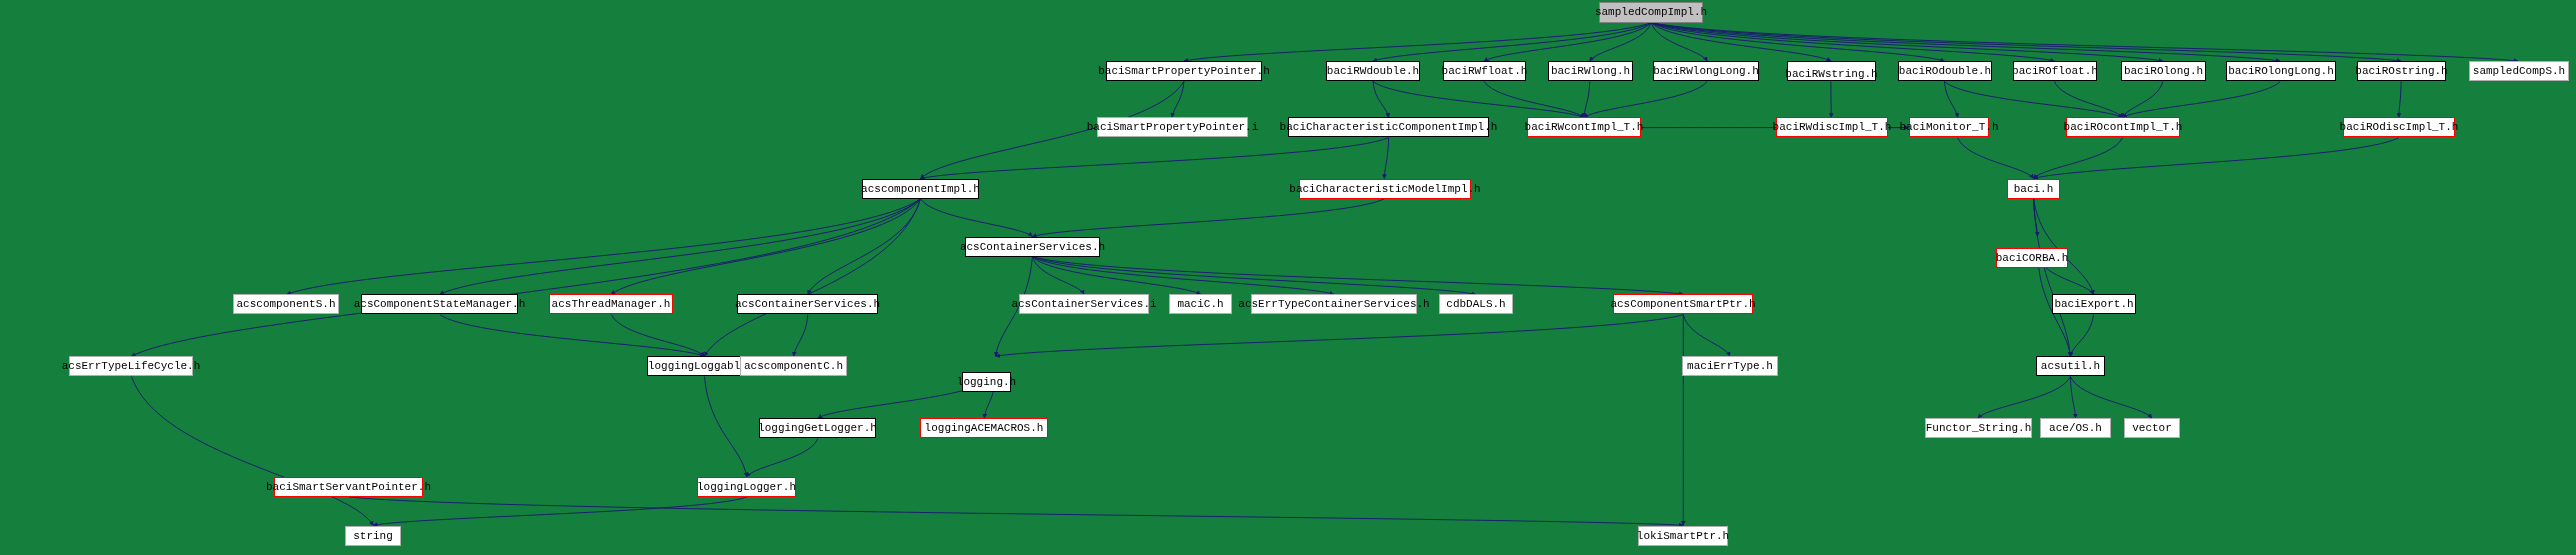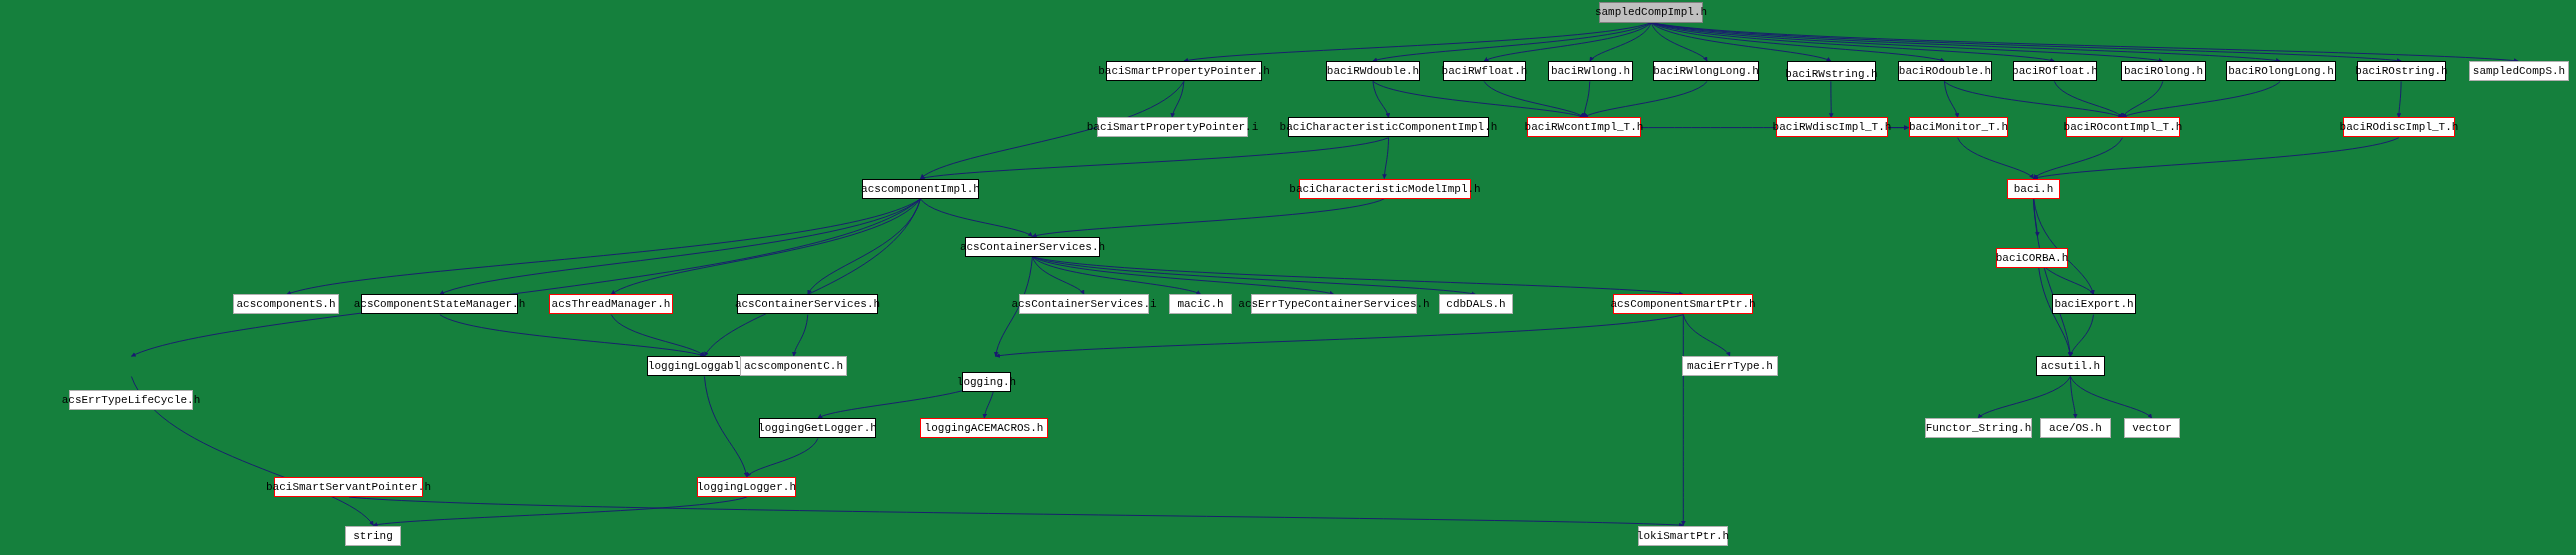--- a/index.html
+++ b/index.html
@@ -158,21 +158,21 @@
       </div>
       <div class="node" style="left: 1288px; top: 117px; width: 201px;">
         <span>baciCharacteristicComponentImpl.h</span>
       </div>
       <div class="node red" style="left: 1527px; top: 117px; width: 114px;">
         <span>baciRWcontImpl_T.h</span>
       </div>
       <div class="node red" style="left: 1776px; top: 117px; width: 112px;">
         <span>baciRWdiscImpl_T.h</span>
       </div>
-      <div class="node red" style="left: 1909px; top: 117px; width: 99px;">
+      <div class="node red" style="left: 1909px; top: 117px; width: 80px;">
         <span>baciMonitor_T.h</span>
       </div>
       <div class="node red" style="left: 2066px; top: 117px; width: 114px;">
         <span>baciROcontImpl_T.h</span>
       </div>
       <div class="node red" style="left: 2343px; top: 117px; width: 112px;">
         <span>baciROdiscImpl_T.h</span>
       </div>
       <div class="node" style="left: 862px; top: 179px; width: 117px;">
         <span>acscomponentImpl.h</span>
@@ -215,21 +215,21 @@
       </div>
       <div class="node grey" style="left: 1439px; top: 294px; width: 74px;">
         <span>cdbDALS.h</span>
       </div>
       <div class="node red" style="left: 1613px; top: 294px; width: 140px;">
         <span>acsComponentSmartPtr.h</span>
       </div>
       <div class="node" style="left: 2036px; top: 356px; width: 69px;">
         <span>acsutil.h</span>
       </div>
-      <div class="node grey" style="left: 69px; top: 356px; width: 124px; margin-top: 34px;">
+      <div class="node grey" style="left: 69px; top: 356px; width: 124px;">
         <span>acsErrTypeLifeCycle.h</span>
       </div>
       <div class="node" style="left: 647px; top: 356px; width: 114px;">
         <span>loggingLoggable.h</span>
       </div>
       <div class="node grey" style="left: 740px; top: 356px; width: 107px;">
         <span>acscomponentC.h</span>
       </div>
       <div class="node" style="left: 962px; top: 372px; width: 49px;">
         <span>logging.h</span>

